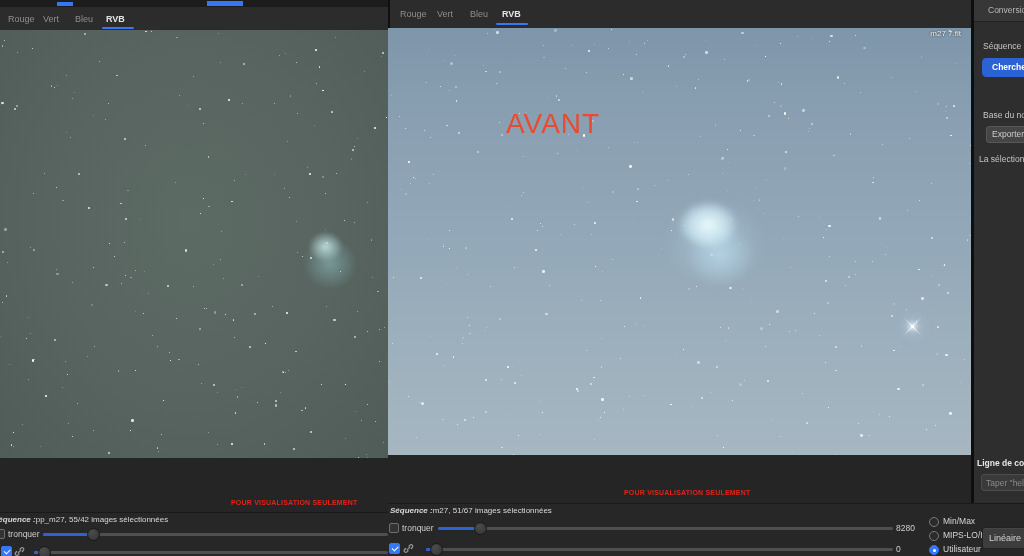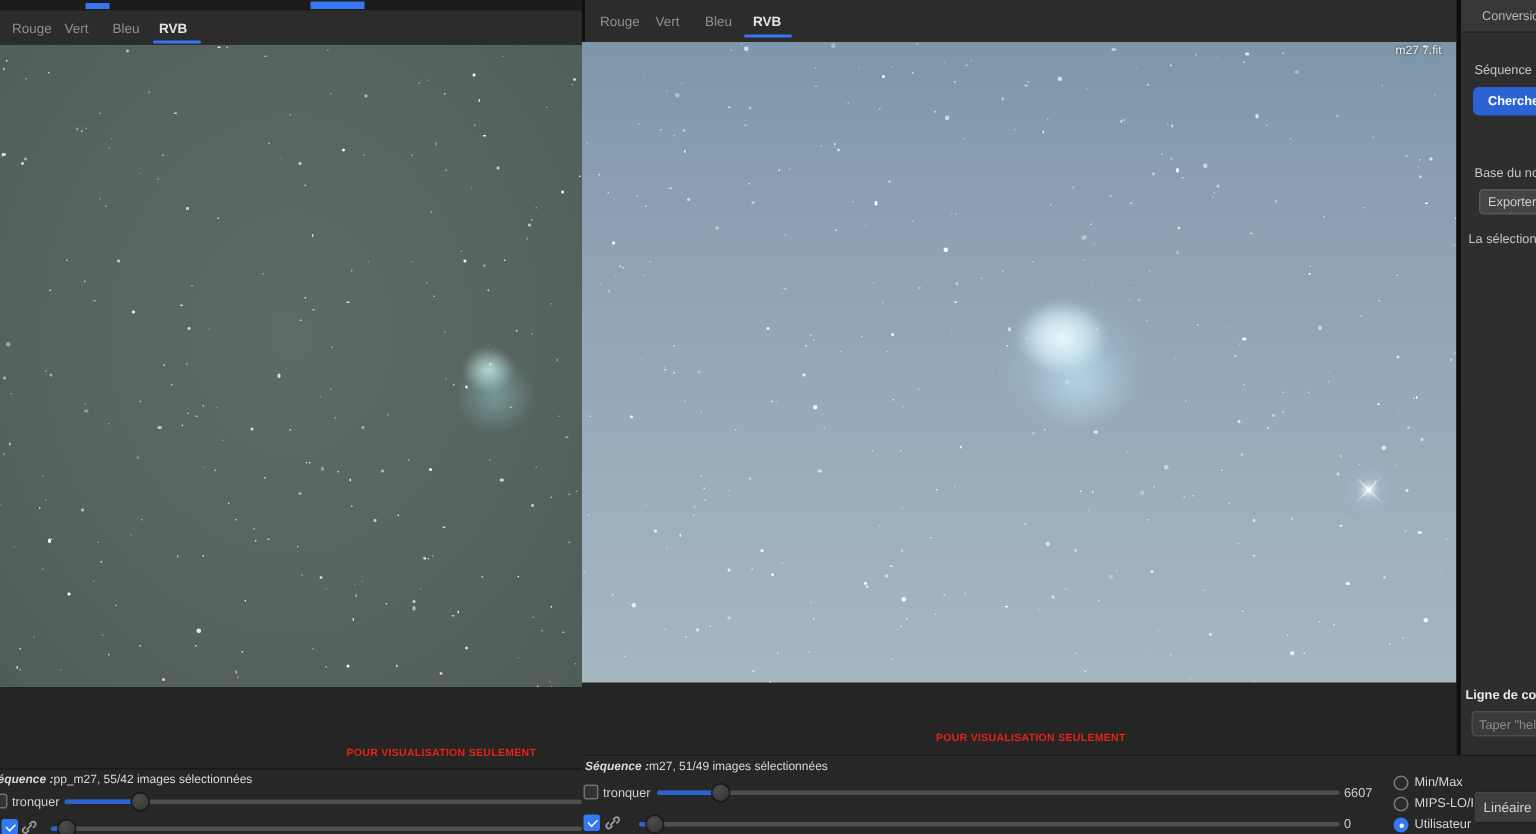--- a/index.html
+++ b/index.html
@@ -706,41 +706,42 @@
         <i style="left: 339.6px; top: 299.4px; width: 1.27px; height: 1.27px; opacity: 0.62;"></i>
         <i style="left: 102px; top: 258.1px; width: 1.06px; height: 1.06px; opacity: 0.81;"></i>
         <i style="left: 437.3px; top: 333.5px; width: 0.62px; height: 0.62px; opacity: 0.71;"></i>
         <i style="left: 406.9px; top: 302.2px; width: 0.69px; height: 0.69px; opacity: 0.67;"></i>
         <i style="left: 223.4px; top: 0.6px; width: 0.63px; height: 0.63px; opacity: 0.72;"></i>
         <i style="left: 547.6px; top: 324.9px; width: 1.91px; height: 1.91px; opacity: 0.3;"></i>
         <i style="left: 129.4px; top: 238.9px; width: 0.93px; height: 0.93px; opacity: 0.36;"></i>
         <i style="left: 565.3px; top: 77.4px; width: 1.44px; height: 1.44px; opacity: 0.77;"></i>
       </div>
     <span class="abs filename" style="right:10px;top:1px;">m27 7.fit</span>
+    <div class="abs annotation" style="left:118px;top:80px;color:#e84b31;">AVANT</div>
     <div class="abs nebula nebula-main" style="left:262px;top:152px;"></div>
     <div class="abs bright-star" style="left:523px;top:297px;">
       <div class="spike s1"></div>
       <div class="spike s2"></div>
     </div>
   </div>
 
   <div class="abs disclaimer" style="left:624px;top:489px;width:114px;">POUR VISUALISATION SEULEMENT</div>
 
   <div class="abs bottom-bar" style="left:388px;top:503px;width:636px;height:53px;"></div>
 
   <div class="abs seq" style="left:390px;top:506px;">
-    <span class="lbl">Séquence :</span><span>m27, 51/49 images sélectionnées</span>
+    <span class="lbl">Séquence :</span><span>m27, 51/67 images sélectionnées</span>
   </div>
 
   <div class="abs checkbox" style="left:389px;top:523px;"></div>
   <span class="abs small-label" style="left:402px;top:523px;">tronquer</span>
   <div class="abs track" style="left:438px;top:527px;width:455px;"></div>
   <div class="abs fill" style="left:438px;top:527px;width:41px;"></div>
   <div class="abs thumb" style="left:474px;top:522px;"></div>
-  <span class="abs value-text" style="left:896px;top:523px;">6607</span>
+  <span class="abs value-text" style="left:896px;top:523px;">8280</span>
 
   <div class="abs checkbox checked" style="left:389px;top:543px;width:11px;height:11px;"></div>
   <svg class="abs" style="left:403px;top:543px;" width="11" height="11" viewBox="0 0 24 24">
     <g fill="none" stroke="#9a9a9a" stroke-width="2.6" stroke-linecap="round">
       <path d="M9 15l6-6"></path>
       <path d="M11 17l-2.2 2.2a3.6 3.6 0 0 1-5.1-5.1L5.9 11.9"></path>
       <path d="M13 7l2.2-2.2a3.6 3.6 0 0 1 5.1 5.1L18.1 12.1"></path>
     </g>
   </svg>
   <div class="abs track" style="left:426px;top:548px;width:467px;"></div>

